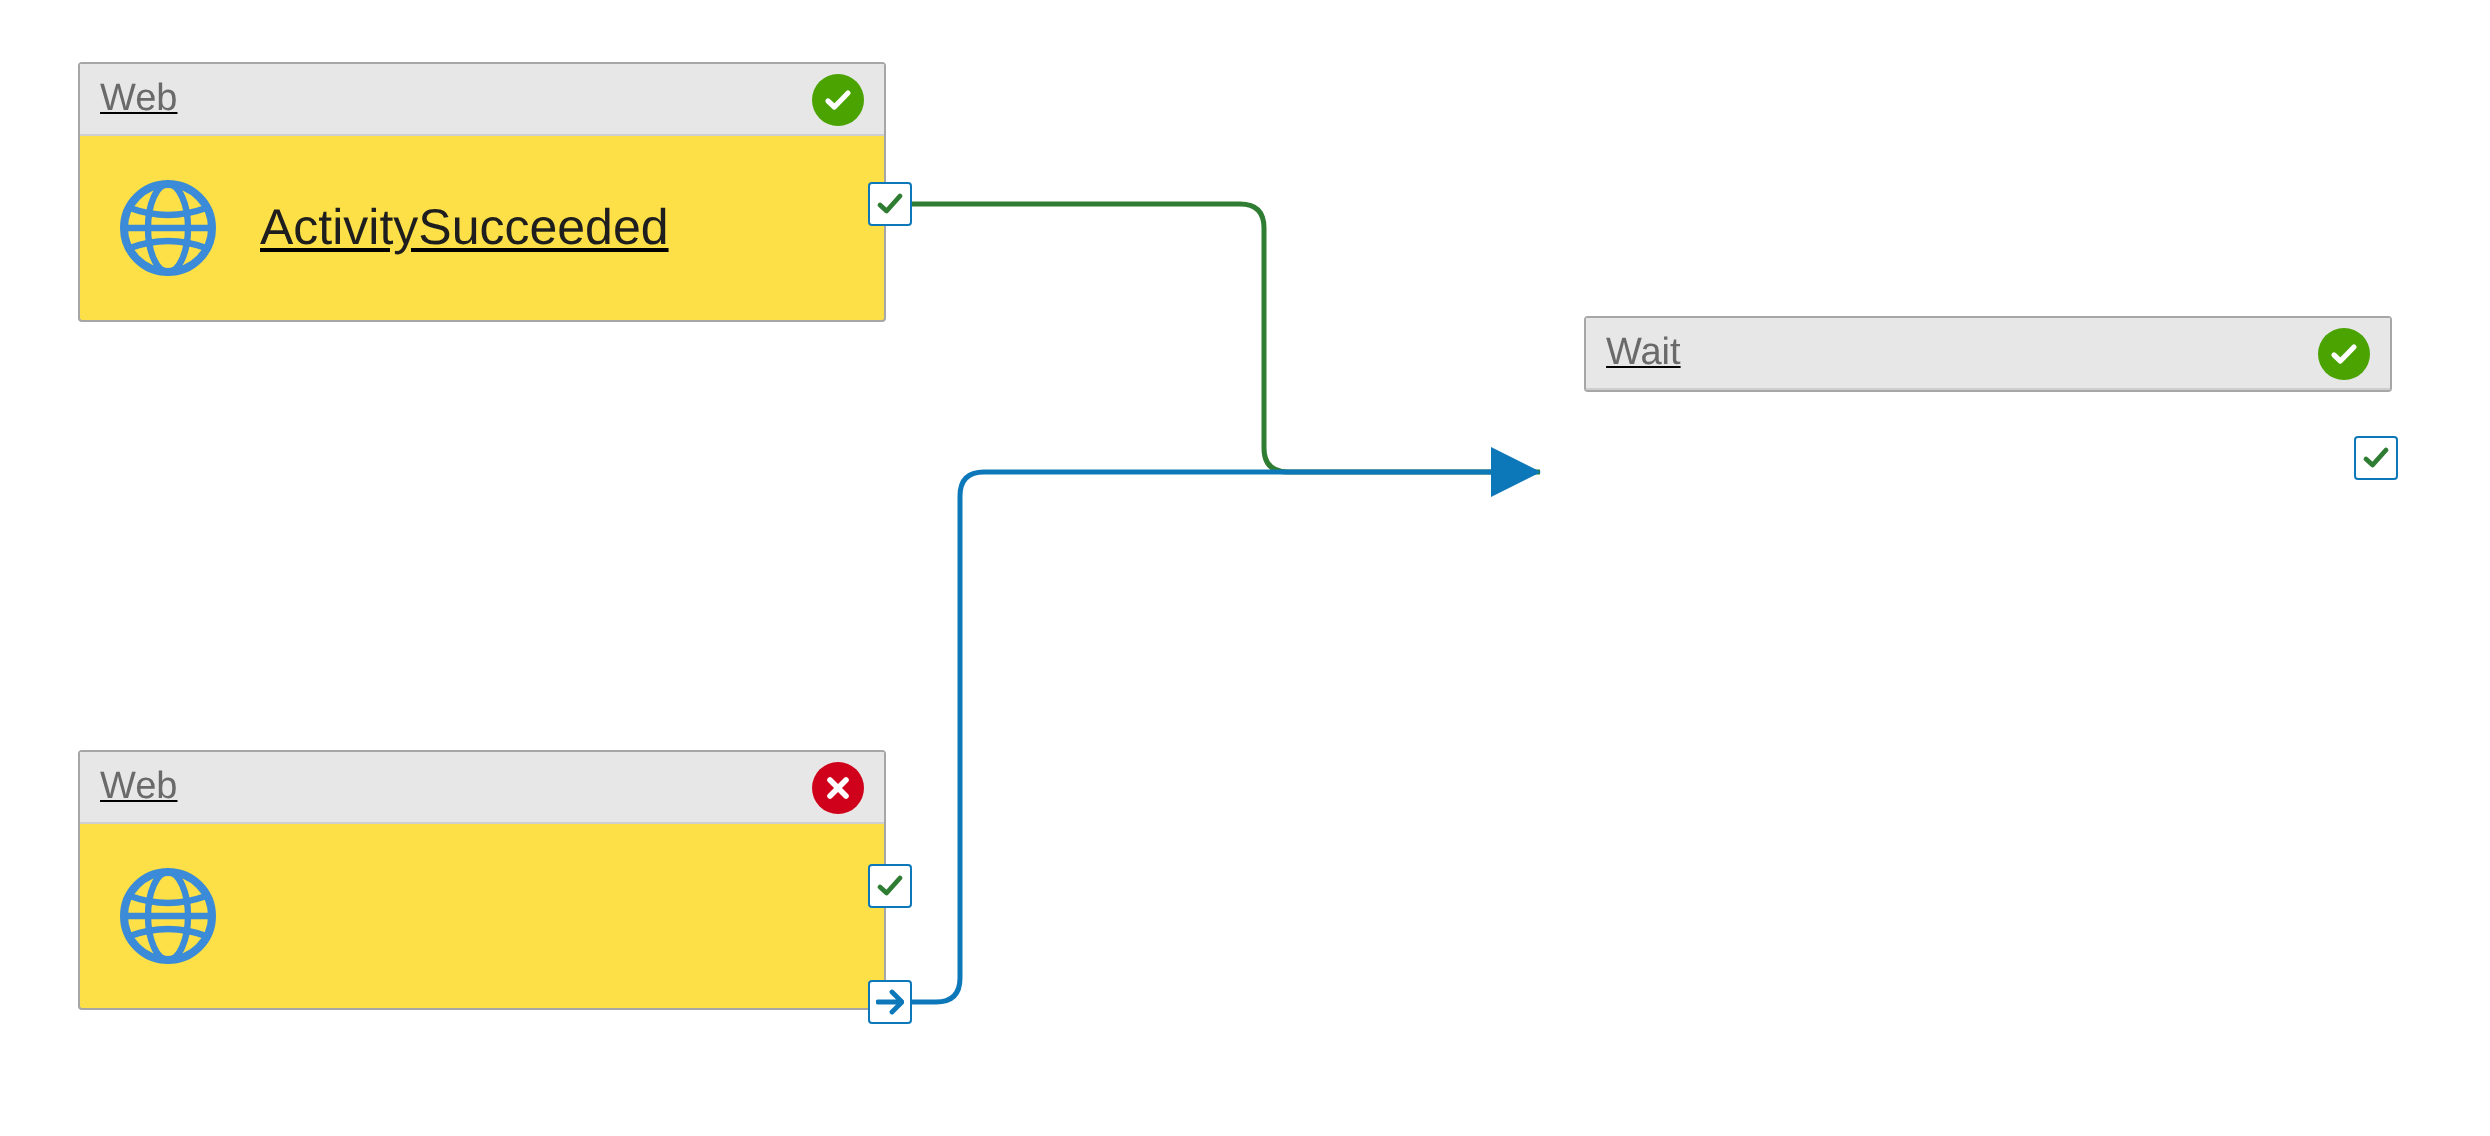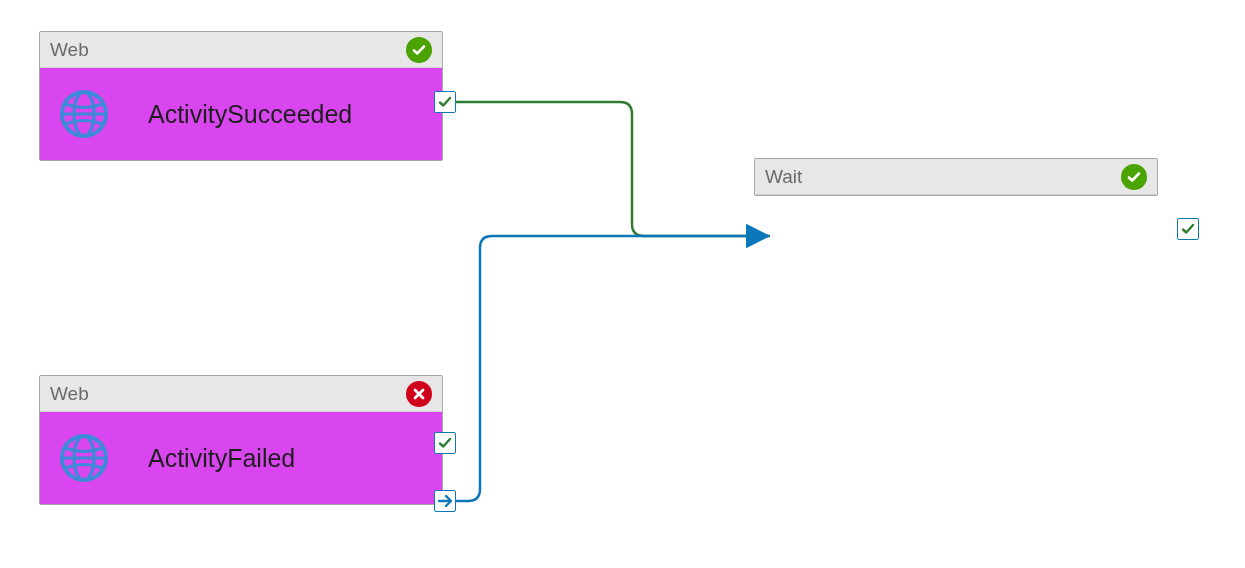--- a/index.html
+++ b/index.html
@@ -21,44 +21,45 @@
   svg.wires {
     position: absolute;
     left: 0; top: 0;
     width: 1245px;
     height: 568px;
     pointer-events: none;
   }
   .node {
     position: absolute;
     width: 404px;
-    background: #d946ef;
+    background: #fde047;
     border: 1px solid #a6a6a6;
     border-radius: 2px;
+    text-decoration: underline;
   }
   .node .header {
     height: 36px;
     background: #e7e7e7;
     border-bottom: 1px solid #cfcfcf;
     display: flex;
     align-items: center;
     padding: 0 10px;
     color: #6a6a6a;
     font-size: 19px;
     position: relative;
   }
   .node .header .title {
     flex: 1;
   }
   .node .body {
     height: 92px;
     display: flex;
     align-items: center;
     padding: 0 18px;
-    gap: 38px;
+    gap: 20px;
   }
   .node .body .name {
     font-size: 25px;
     color: #1e1e1e;
   }
   .status-badge {
     width: 26px;
     height: 26px;
     border-radius: 50%;
     display: flex;
@@ -149,38 +150,37 @@
     <div class="body">
       <span class="icon-slot">
         <svg width="50" height="50" viewBox="0 0 50 50">
           <circle cx="25" cy="25" r="22" fill="none" stroke="#3b8bd8" stroke-width="4"></circle>
           <ellipse cx="25" cy="25" rx="10" ry="22" fill="none" stroke="#3b8bd8" stroke-width="3.2"></ellipse>
           <line x1="3" y1="25" x2="47" y2="25" stroke="#3b8bd8" stroke-width="3.2"></line>
           <path d="M6 15 Q25 22 44 15" fill="none" stroke="#3b8bd8" stroke-width="3.2"></path>
           <path d="M6 35 Q25 28 44 35" fill="none" stroke="#3b8bd8" stroke-width="3.2"></path>
         </svg>
       </span>
-      <span class="name">ActivityFailed</span>
     </div>
   </div>
 
   <div class="connector-handle" style="left:434px; top:432px;">
     <svg width="14" height="14" viewBox="0 0 14 14">
         <path d="M2 7.5 L5.3 10.5 L12 3" fill="none" stroke="#2f7d32" stroke-width="2.4" stroke-linecap="round" stroke-linejoin="round"></path>
       </svg>
   </div>
 
   <div class="connector-handle" style="left:434px; top:490px;">
     <svg width="14" height="14" viewBox="0 0 14 14">
       <line x1="1" y1="7" x2="12" y2="7" stroke="#0d78b9" stroke-width="2.4" stroke-linecap="round"></line>
       <path d="M8 2 L13 7 L8 12" fill="none" stroke="#0d78b9" stroke-width="2.4" stroke-linecap="round" stroke-linejoin="round"></path>
     </svg>
   </div>
 
-  <div class="node" style="left:754px; top:158px;">
+  <div class="node" style="left:792px; top:158px;">
     <div class="header">
       <span class="title">Wait</span>
       <span class="status-badge status-success">
         <svg width="16" height="16" viewBox="0 0 16 16">
             <path d="M3 8.5 L6.2 11.5 L13 4.5" fill="none" stroke="#ffffff" stroke-width="2.6" stroke-linecap="round" stroke-linejoin="round"></path>
           </svg>
       </span>
     </div>
   </div>
 

